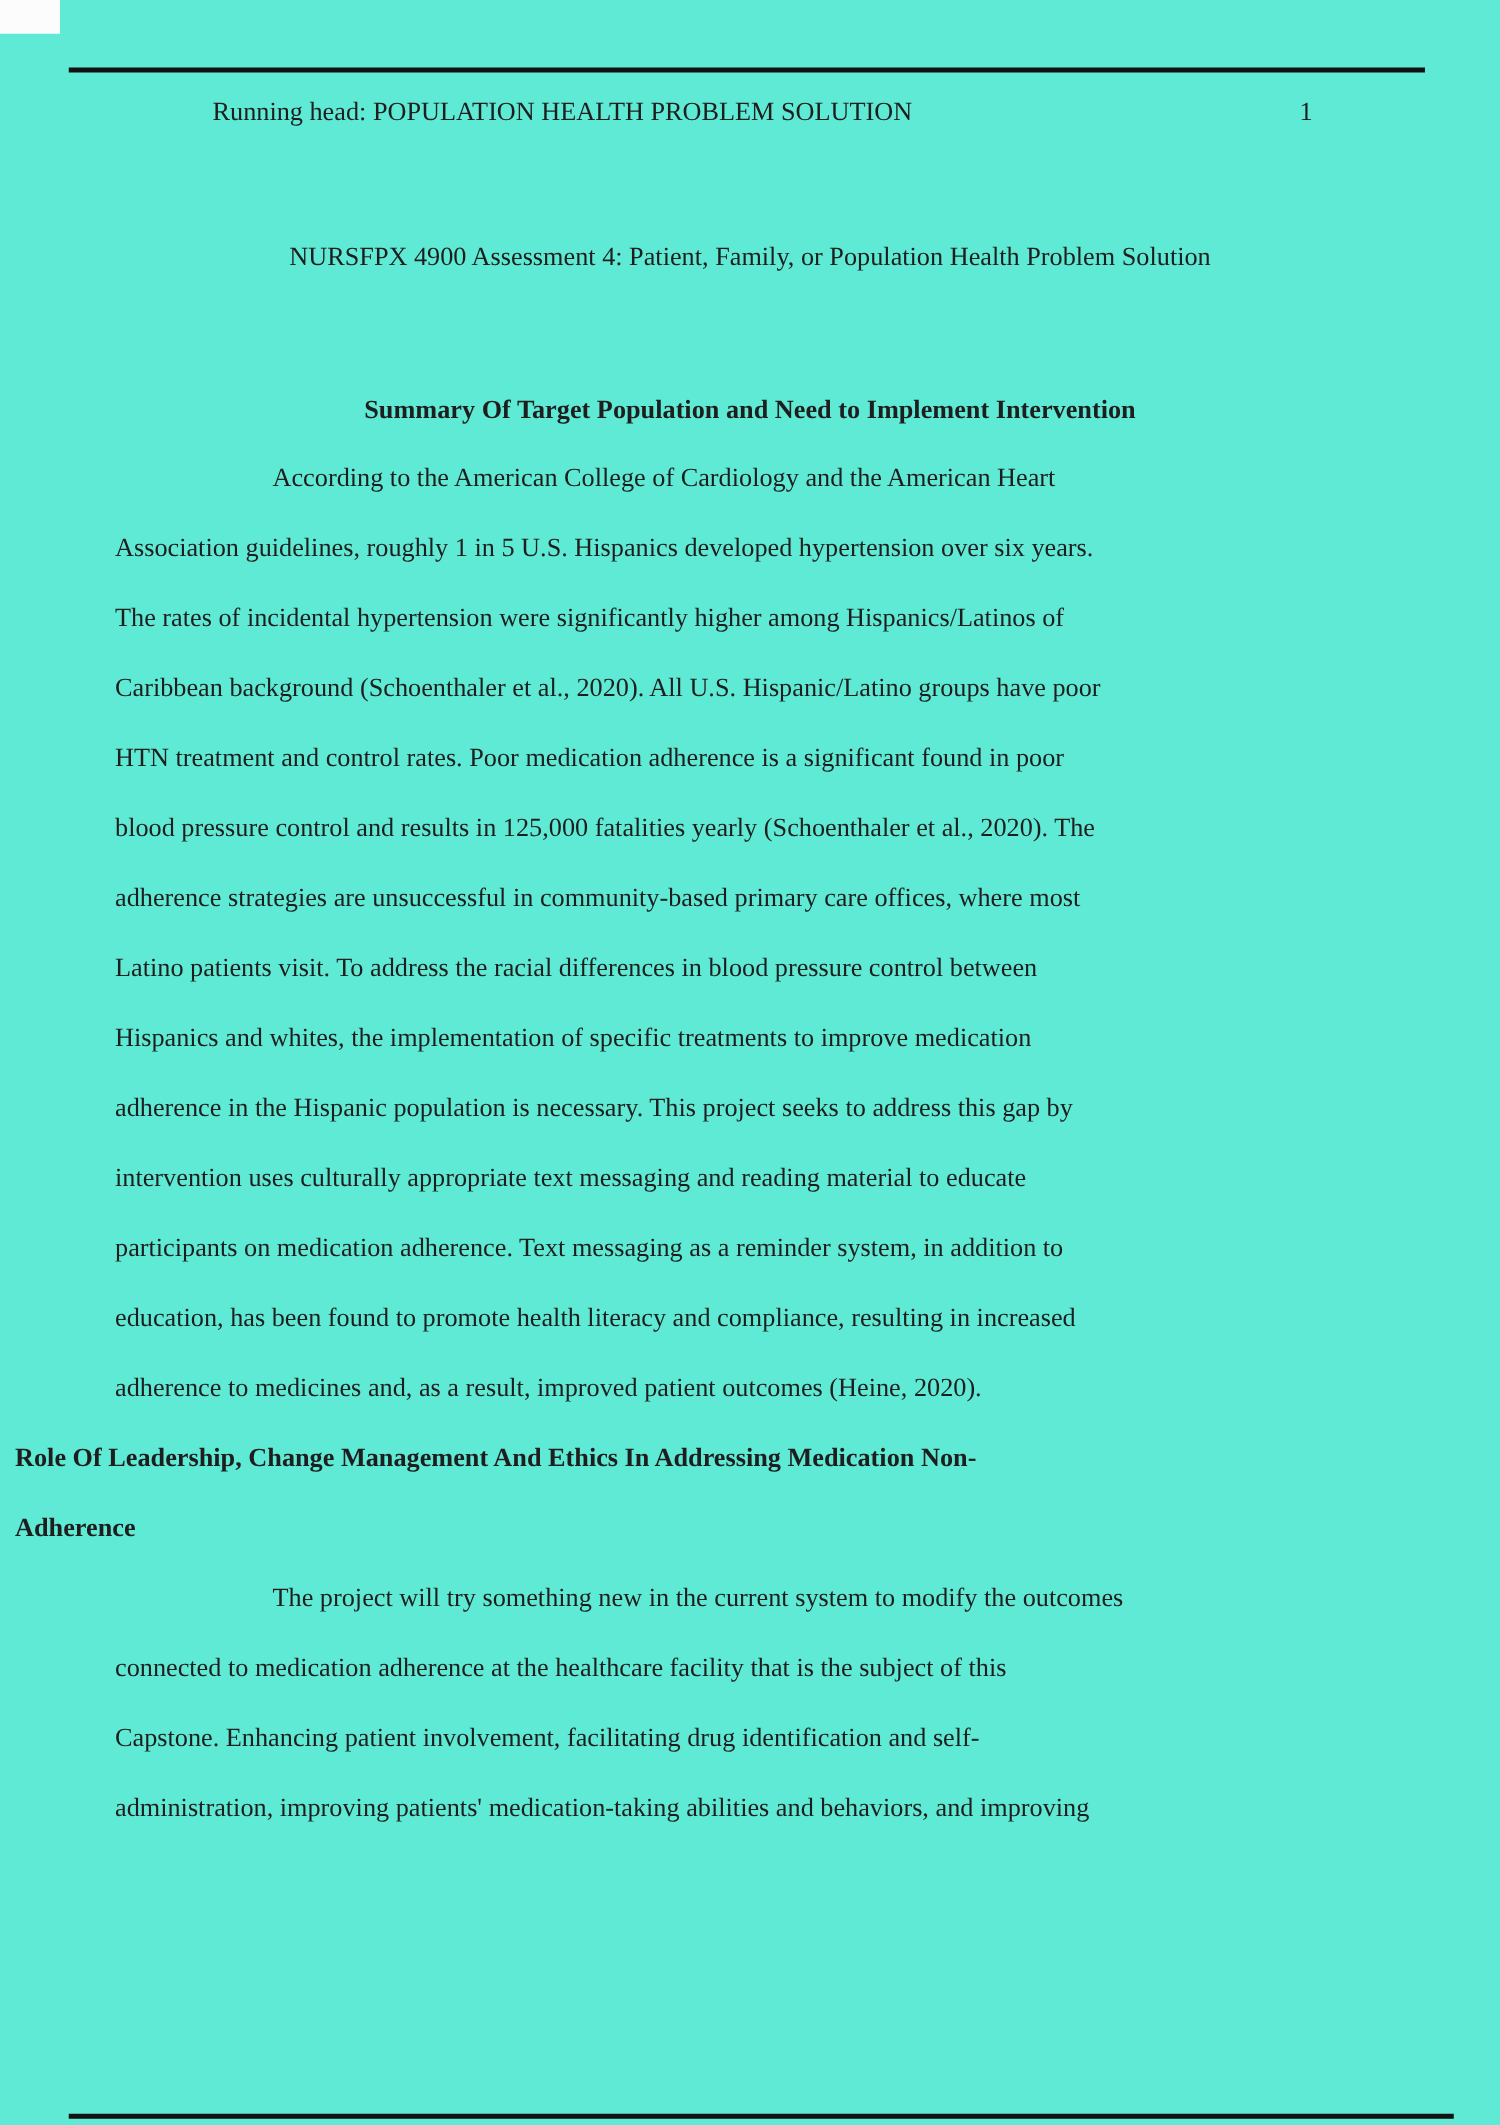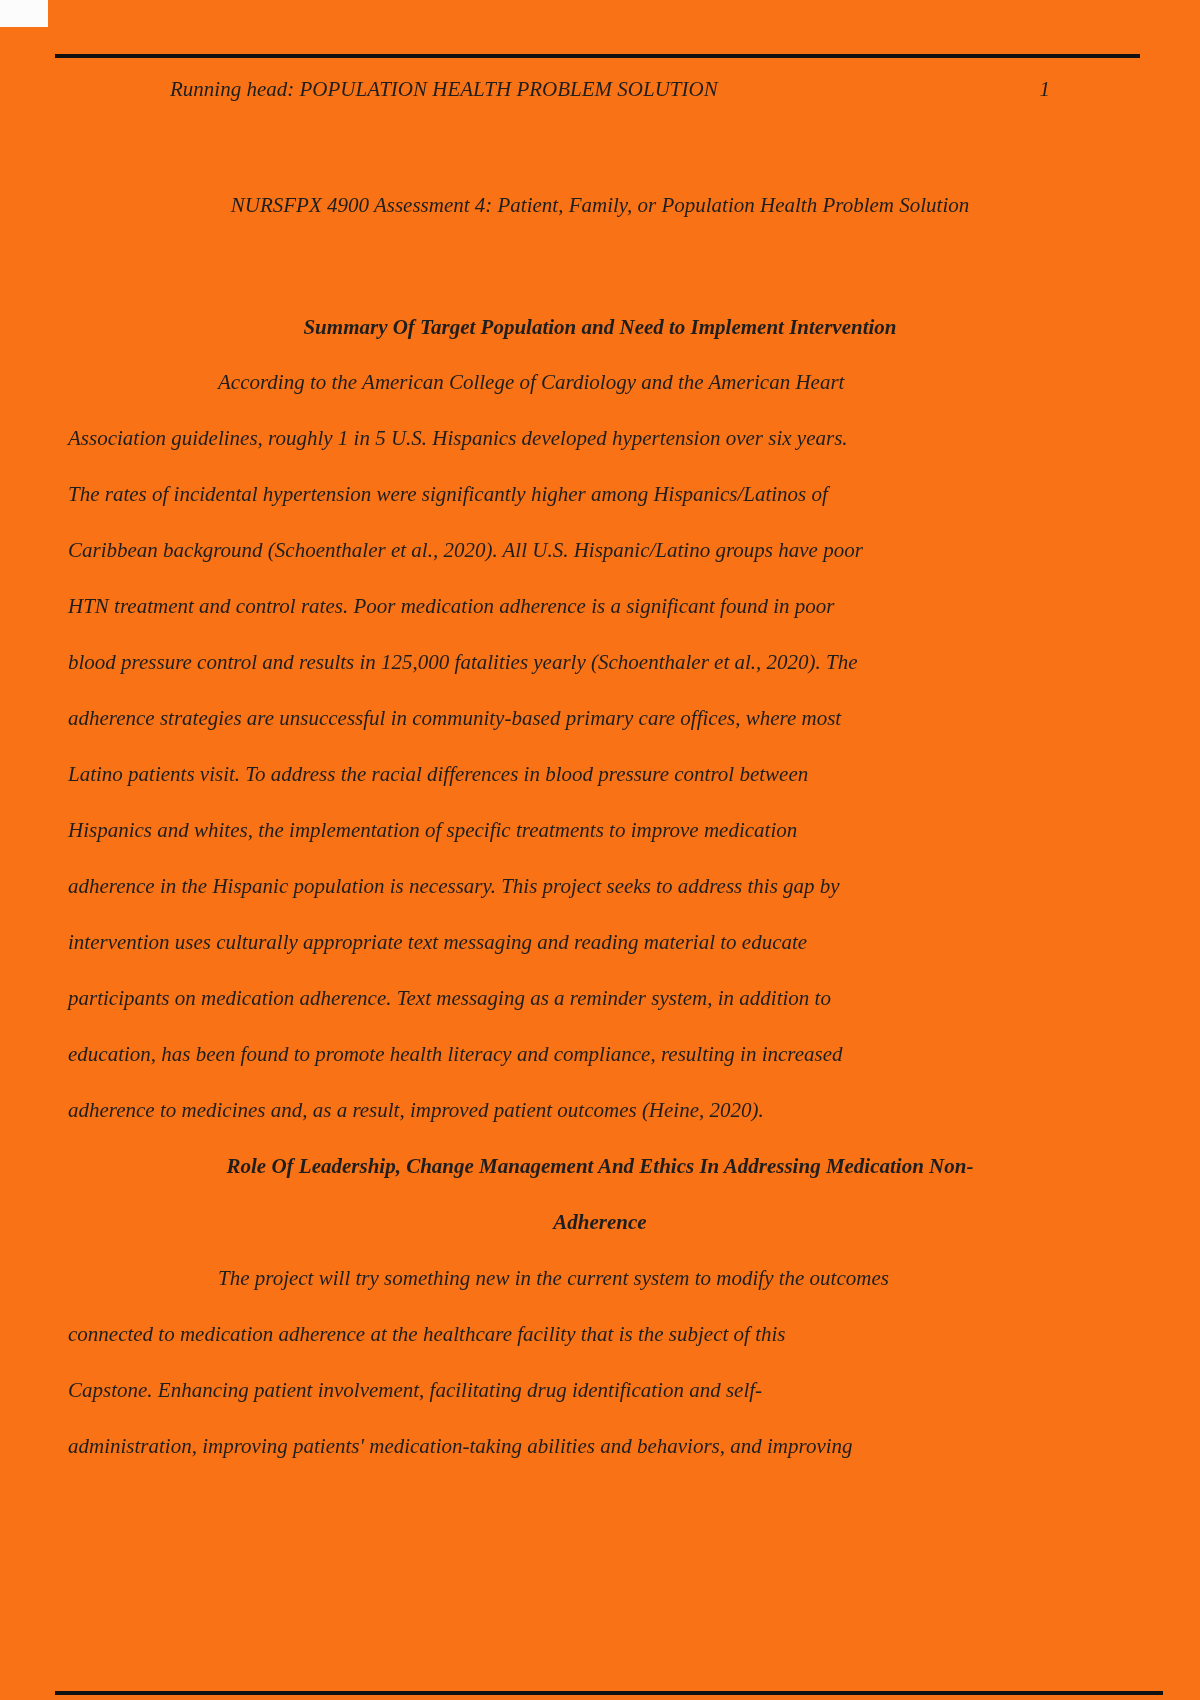--- a/index.html
+++ b/index.html
@@ -1,24 +1,23 @@
 <!DOCTYPE html>
 <html><head>
 <meta charset="utf-8">
 <style>
   html, body { margin: 0; padding: 0; background: #ffffff; }
   .page {
     position: relative;
     width: 1200px;
     height: 1700px;
-    background: #f97316;
+    background: #5eead4;
     overflow: hidden;
     font-family: "Liberation Serif", "DejaVu Serif", serif;
     color: #1e1e1e;
-    font-style: italic;
   }
   .scan-artifact {
     position: absolute;
     left: 0; top: 0;
     width: 48px; height: 27px;
     background: #fcfcfd;
   }
   .top-rule {
     position: absolute;
     left: 55px; top: 54px;
@@ -63,27 +62,26 @@
   }
   .content-grid {
     position: absolute;
     left: 0; top: 354px;
     width: 100%;
   }
   .row {
     height: 56px;
     line-height: 56px;
     font-size: 21px;
-    padding-left: 68px;
+    padding-left: 92px;
     white-space: nowrap;
   }
   .row.indent { padding-left: 218px; }
   .row.h2row {
-    padding-left: 0;
-    text-align: center;
+    padding-left: 12px;
     font-weight: bold;
   }
 </style>
 </head>
 <body>
 
 <div class="page">
 
   <div class="scan-artifact"></div>
 

